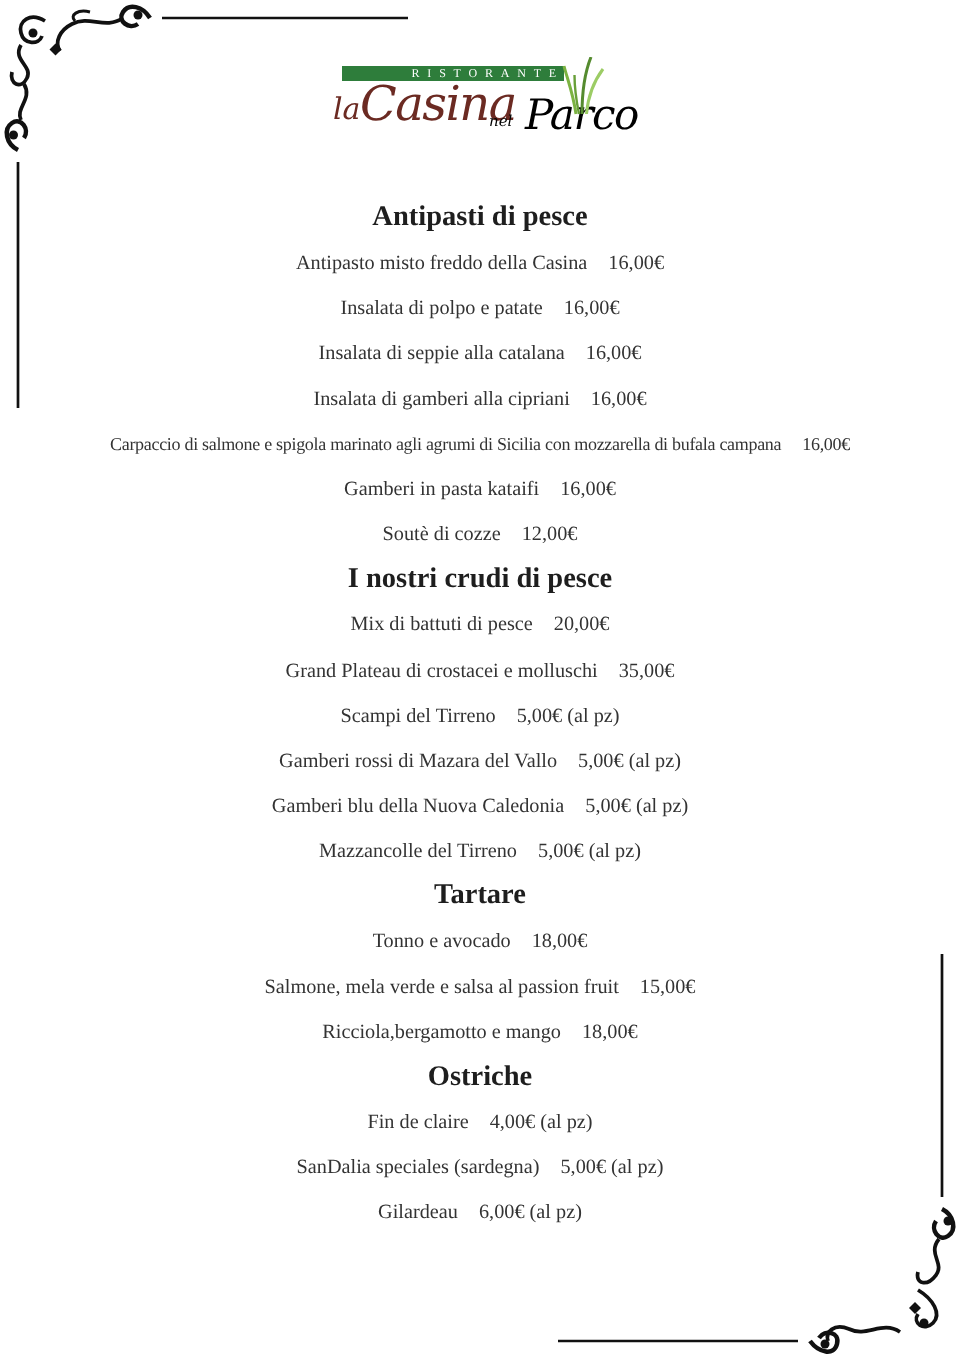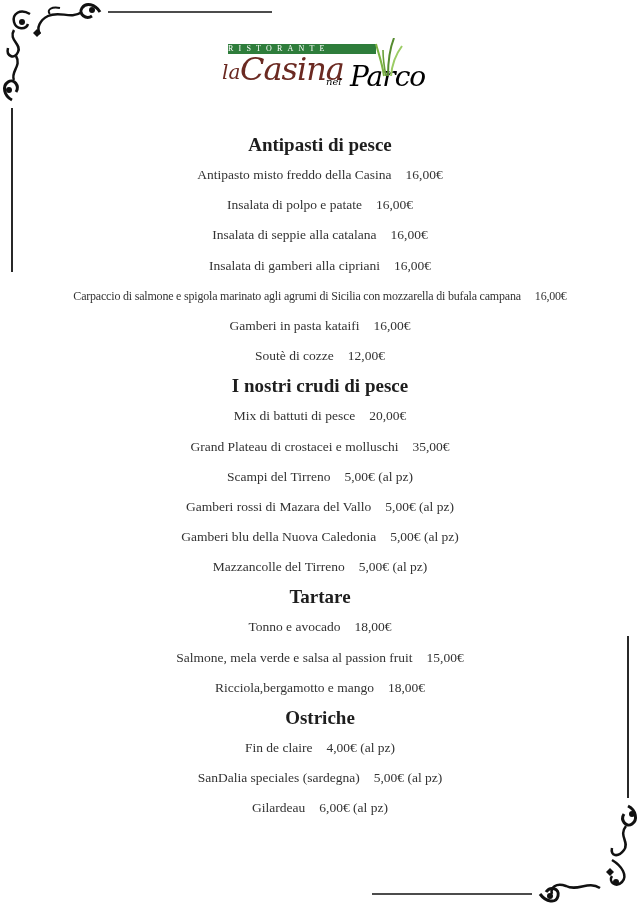--- a/index.html
+++ b/index.html
@@ -1,21 +1,21 @@
 <!DOCTYPE html>
 <html><head>
 <meta charset="utf-8">
 <style>
   html, body { margin:0; padding:0; }
   body { width:640px; height:906px; background:#ffffff; position:relative; overflow:hidden;
          font-family:"Liberation Serif","DejaVu Serif",serif; color:#2a2a2a; }
   .ornament { position:absolute; }
   .logo { position:absolute; left:222px; top:38px; width:200px; height:70px; }
   .logo-band { position:absolute; left:6px; top5px; top:6px; width:148px; height:10px; background:#2e7d3b;
-               color:#ffffff; font-size:8px; letter-spacing:5.2px; line-height:10px; text-align:left;
+               color:#ffffff; font-size:8px; letter-spacing:5.2px; line-height:10px; text-align:right;
                font-family:"Liberation Serif",serif; }
   .logo-la { position:absolute; left:0; top:22px; font-size:20px; color:#6b2a22; font-style:italic; font-family:"DejaVu Serif",serif;}
   .logo-casina { position:absolute; left:18px; top:12px; font-size:32px; color:#6b2a22; font-style:italic; font-family:"DejaVu Serif",serif; letter-spacing:-1px;}
   .logo-nel { position:absolute; left:104px; top:38px; font-size:10px; color:#000000; font-style:italic; font-family:"DejaVu Serif",serif;}
   .logo-parco { position:absolute; left:128px; top:22px; font-size:28px; color:#000000; font-style:italic; font-family:"DejaVu Serif",serif; letter-spacing:-1px;}
   .logo-grass { position:absolute; left:152px; top:0px; }
 
   .menu { position:absolute; left:0; top:130px; width:640px; text-align:center; }
   .section-title { font-size:19px; font-weight:bold; color:#1e1e1e; height:30px; line-height:30px; margin:0; }
   .item { font-size:13.5px; height:30.2px; line-height:30px; white-space:nowrap; color:#333; }

